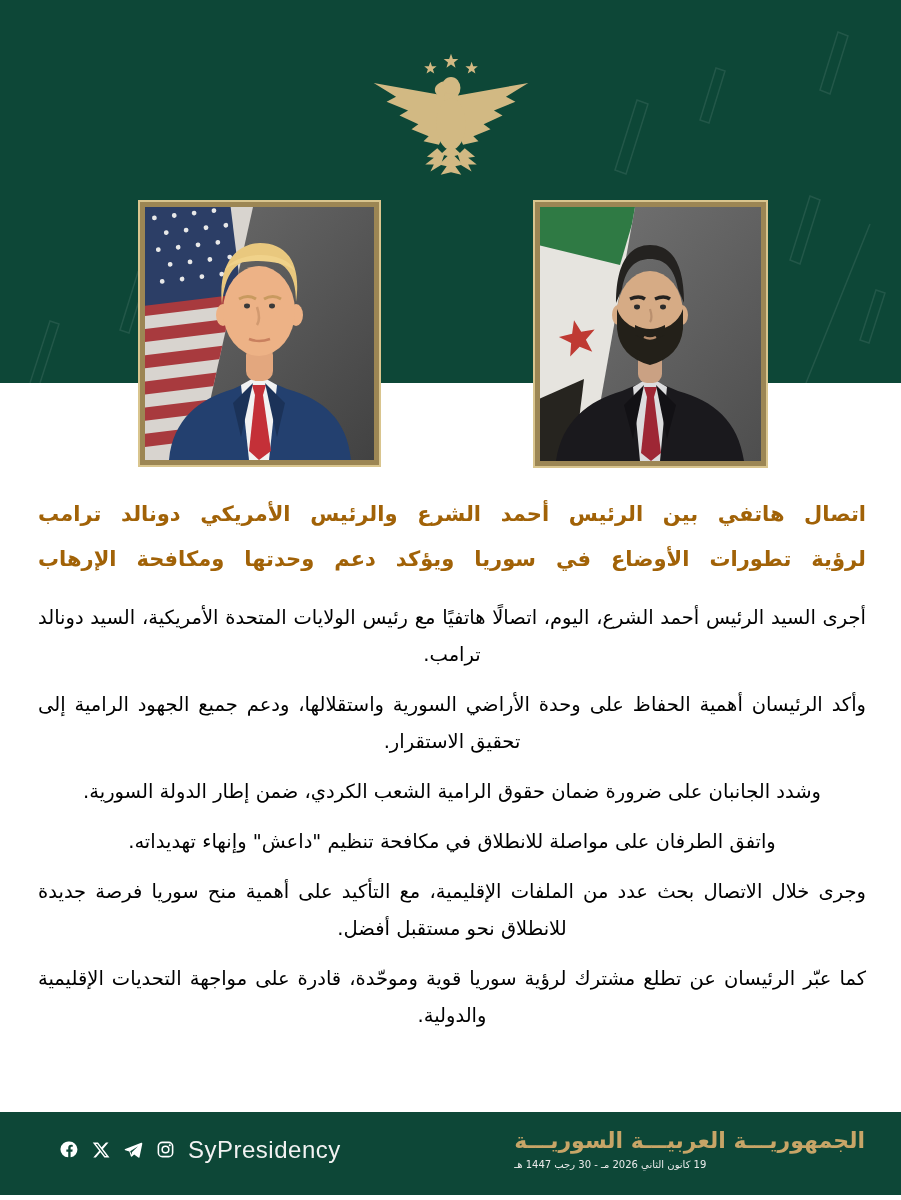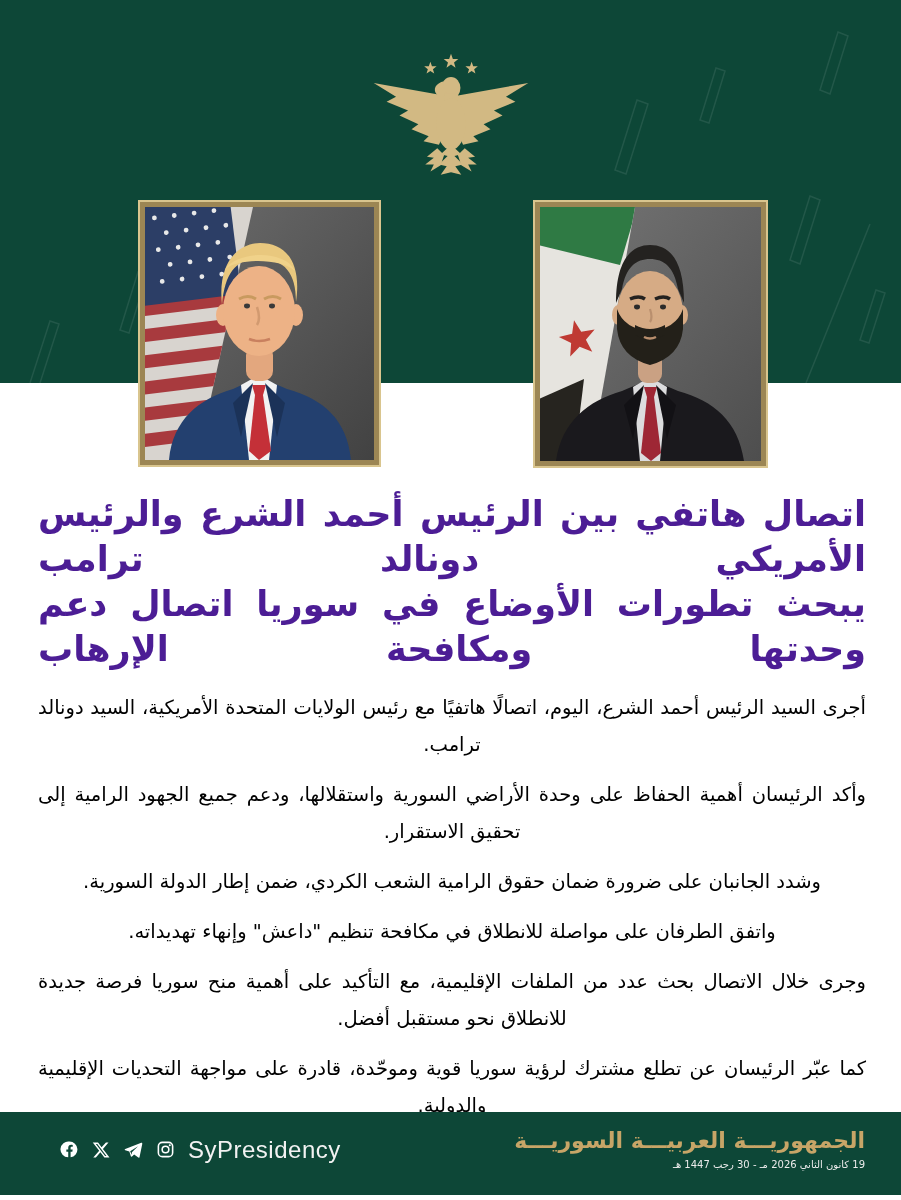--- a/index.html
+++ b/index.html
@@ -14,34 +14,34 @@
   .emblem{position:absolute;left:50%;top:52px;transform:translateX(-50%);width:178px;height:146px;}
 
   
   .photo-frame{position:absolute;border:2px solid #d9c58e;background:#9c8654;}
   .photo-frame .photo-inner{display:block;border:5px solid #9c8654;}
   .photo-frame.left{left:138px;top:200px;}
   .photo-frame.right{left:533px;top:200px;}
 
   
   .content{position:absolute;left:38px;right:35px;top:492px;direction:rtl;}
-  .headline{color:#4c1d95;font-weight:700;font-size:35px;line-height:45px;margin-bottom:17px;}
+  .headline{color:#a16207;font-weight:700;font-size:21px;line-height:45px;margin-bottom:17px;}
   .headline .hl{text-align:justify;text-align-last:justify;}
   .body-text p{margin:0 0 13px 0;color:#000000;font-size:19.5px;line-height:37px;
     text-align:justify;text-align-last:center;}
 
   
   .footer{position:absolute;left:0;top:1112px;width:901px;height:83px;background:#0d4737;
     display:flex;align-items:center;justify-content:space-between;box-sizing:border-box;
     padding:0 36px 8px 60px;}
   .social-row{display:flex;align-items:center;gap:13px;}
   .social-row svg{display:block;}
   .handle{color:#f2f2f2;font-size:24px;letter-spacing:.5px;margin-right:10px;
     font-family:"Liberation Sans",sans-serif;}
-  .footer-right{text-align:left;direction:rtl;display:flex;flex-direction:column;gap:5px;align-items:flex-start;}
+  .footer-right{text-align:left;direction:rtl;display:flex;flex-direction:column;gap:5px;align-items:flex-end;}
   .country-title{color:#c7a567;font-weight:700;font-size:22px;line-height:1.1;}
   .date-line{color:#ebebeb;font-size:10px;line-height:1.1;}
 </style>
 </head>
 <body>
 
 <div class="poster">
 
   <div class="header-band">
     <svg class="header-pattern" width="901" height="383" viewBox="0 0 901 383">
@@ -205,21 +205,21 @@
       <path d="M115,92 q9,-4 15,0" stroke="#242220" stroke-width="3.5" fill="none"></path>
       <ellipse cx="97" cy="100" rx="3" ry="2.4" fill="#2b2b2b"></ellipse>
       <ellipse cx="123" cy="100" rx="3" ry="2.4" fill="#2b2b2b"></ellipse>
       <path d="M110,102 q3,9 0,13" stroke="#b98f6e" stroke-width="2.2" fill="none"></path>
     </svg>
   </div>
 
   <div class="content">
     <div class="headline">
       <div class="hl">اتصال هاتفي بين الرئيس أحمد الشرع والرئيس الأمريكي دونالد ترامب</div>
-      <div class="hl">يبحث تطورات الأوضاع في سوريا اتصال دعم وحدتها ومكافحة الإرهاب</div>
+      <div class="hl">لرؤية تطورات الأوضاع في سوريا ويؤكد دعم وحدتها ومكافحة الإرهاب</div>
     </div>
     <div class="body-text">
       <p>أجرى السيد الرئيس أحمد الشرع، اليوم، اتصالًا هاتفيًا مع رئيس الولايات المتحدة الأمريكية، السيد دونالد ترامب.</p>
       <p>وأكد الرئيسان أهمية الحفاظ على وحدة الأراضي السورية واستقلالها، ودعم جميع الجهود الرامية إلى تحقيق الاستقرار.</p>
       <p>وشدد الجانبان على ضرورة ضمان حقوق الرامية الشعب الكردي، ضمن إطار الدولة السورية.</p>
       <p>واتفق الطرفان على مواصلة للانطلاق في مكافحة تنظيم "داعش" وإنهاء تهديداته.</p>
       <p>وجرى خلال الاتصال بحث عدد من الملفات الإقليمية، مع التأكيد على أهمية منح سوريا فرصة جديدة للانطلاق نحو مستقبل أفضل.</p>
       <p>كما عبّر الرئيسان عن تطلع مشترك لرؤية سوريا قوية وموحّدة، قادرة على مواجهة التحديات الإقليمية والدولية.</p>
     </div>
   </div>

